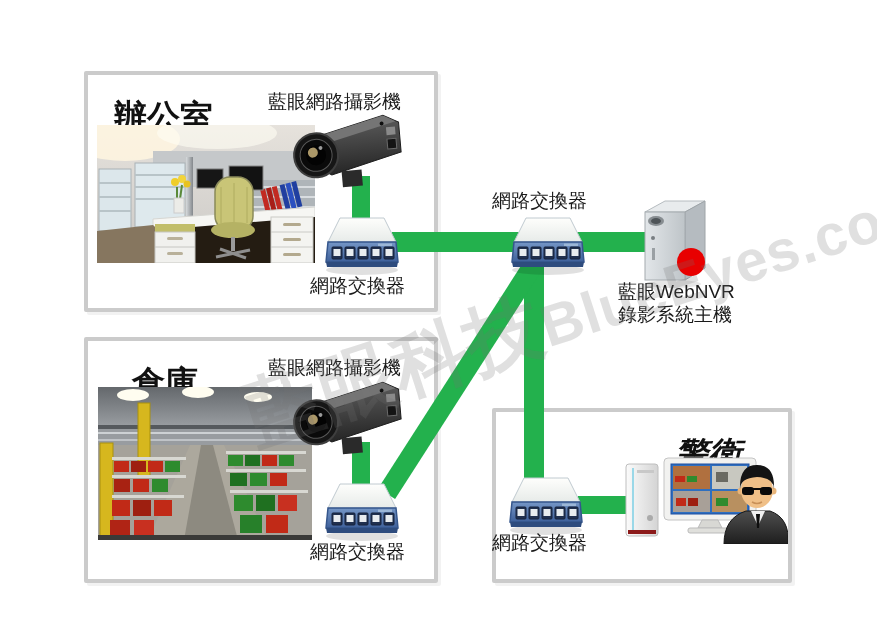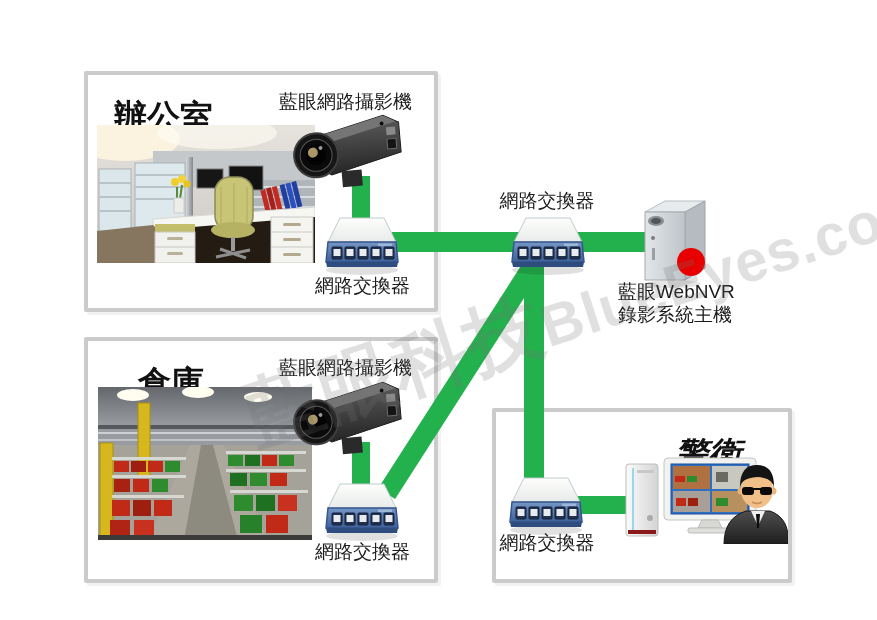--- a/index.html
+++ b/index.html
@@ -20,21 +20,21 @@
   .zone-label{
     position:absolute;top:-25px;height:46px;display:flex;align-items:center;
     background:#fff;padding:0 12px;font-size:33px;font-weight:bold;color:#111;
     white-space:nowrap;z-index:1;margin-top:44px;
   }
   .zone-office{left:84px;top:71px;width:346px;height:233px;}
   .zone-office .zone-label{left:14px;}
   .zone-machine{left:490px;top:139px;width:292px;height:229px;}
   .zone-machine .zone-label{right:30px;}
   .zone-warehouse{left:84px;top:337px;width:346px;height:238px;}
-  .zone-warehouse .zone-label{left:38px;}
+  .zone-warehouse .zone-label{left:32px;}
   .zone-guard{left:492px;top:408px;width:292px;height:167px;}
   .zone-guard .zone-label{right:35px;font-style:italic;}
   
   .cable{position:absolute;background:#23B14D;z-index:2;}
   .cable-office-cam{left:352px;top:176px;width:18px;height:48px;}
   .cable-backbone{left:392px;top:232px;width:262px;height:20px;}
   .cable-central-guard{left:524px;top:250px;width:20px;height:250px;}
   .cable-warehouse-cam{left:352px;top:442px;width:18px;height:46px;}
   .cable-guard-pc{left:578px;top:496px;width:56px;height:18px;}
   .cable-diagonal{
@@ -49,21 +49,21 @@
   .camera-office{left:282px;top:113px;width:122px;height:80px;transform:rotate(-5deg);}
   .camera-warehouse{left:282px;top:380px;width:122px;height:80px;transform:rotate(-5deg);}
   .switch-office{left:320px;top:214px;width:84px;height:62px;}
   .switch-central{left:506px;top:214px;width:84px;height:62px;}
   .switch-warehouse{left:320px;top:480px;width:84px;height:62px;}
   .switch-guard{left:504px;top:474px;width:84px;height:62px;}
   .server-nvr{left:635px;top:196px;width:80px;height:92px;}
   .guard-station{left:624px;top:456px;width:164px;height:88px;}
   
   .dev-label{
-    position:absolute;font-size:19px;color:#1a1a1a;text-align:center;
+    position:absolute;font-size:19px;color:#1a1a1a;
     white-space:nowrap;z-index:4;line-height:23px;
   }
   .lbl-office-cam{left:268px;top:90px;width:155px;}
   .lbl-office-sw{left:310px;top:274px;width:105px;}
   .lbl-central-sw{left:492px;top:189px;width:110px;}
   .lbl-warehouse-cam{left:268px;top:356px;width:155px;}
   .lbl-warehouse-sw{left:310px;top:540px;width:105px;}
   .lbl-guard-sw{left:492px;top:531px;width:110px;}
   .lbl-nvr{left:618px;top:280px;text-align:left;}
   

